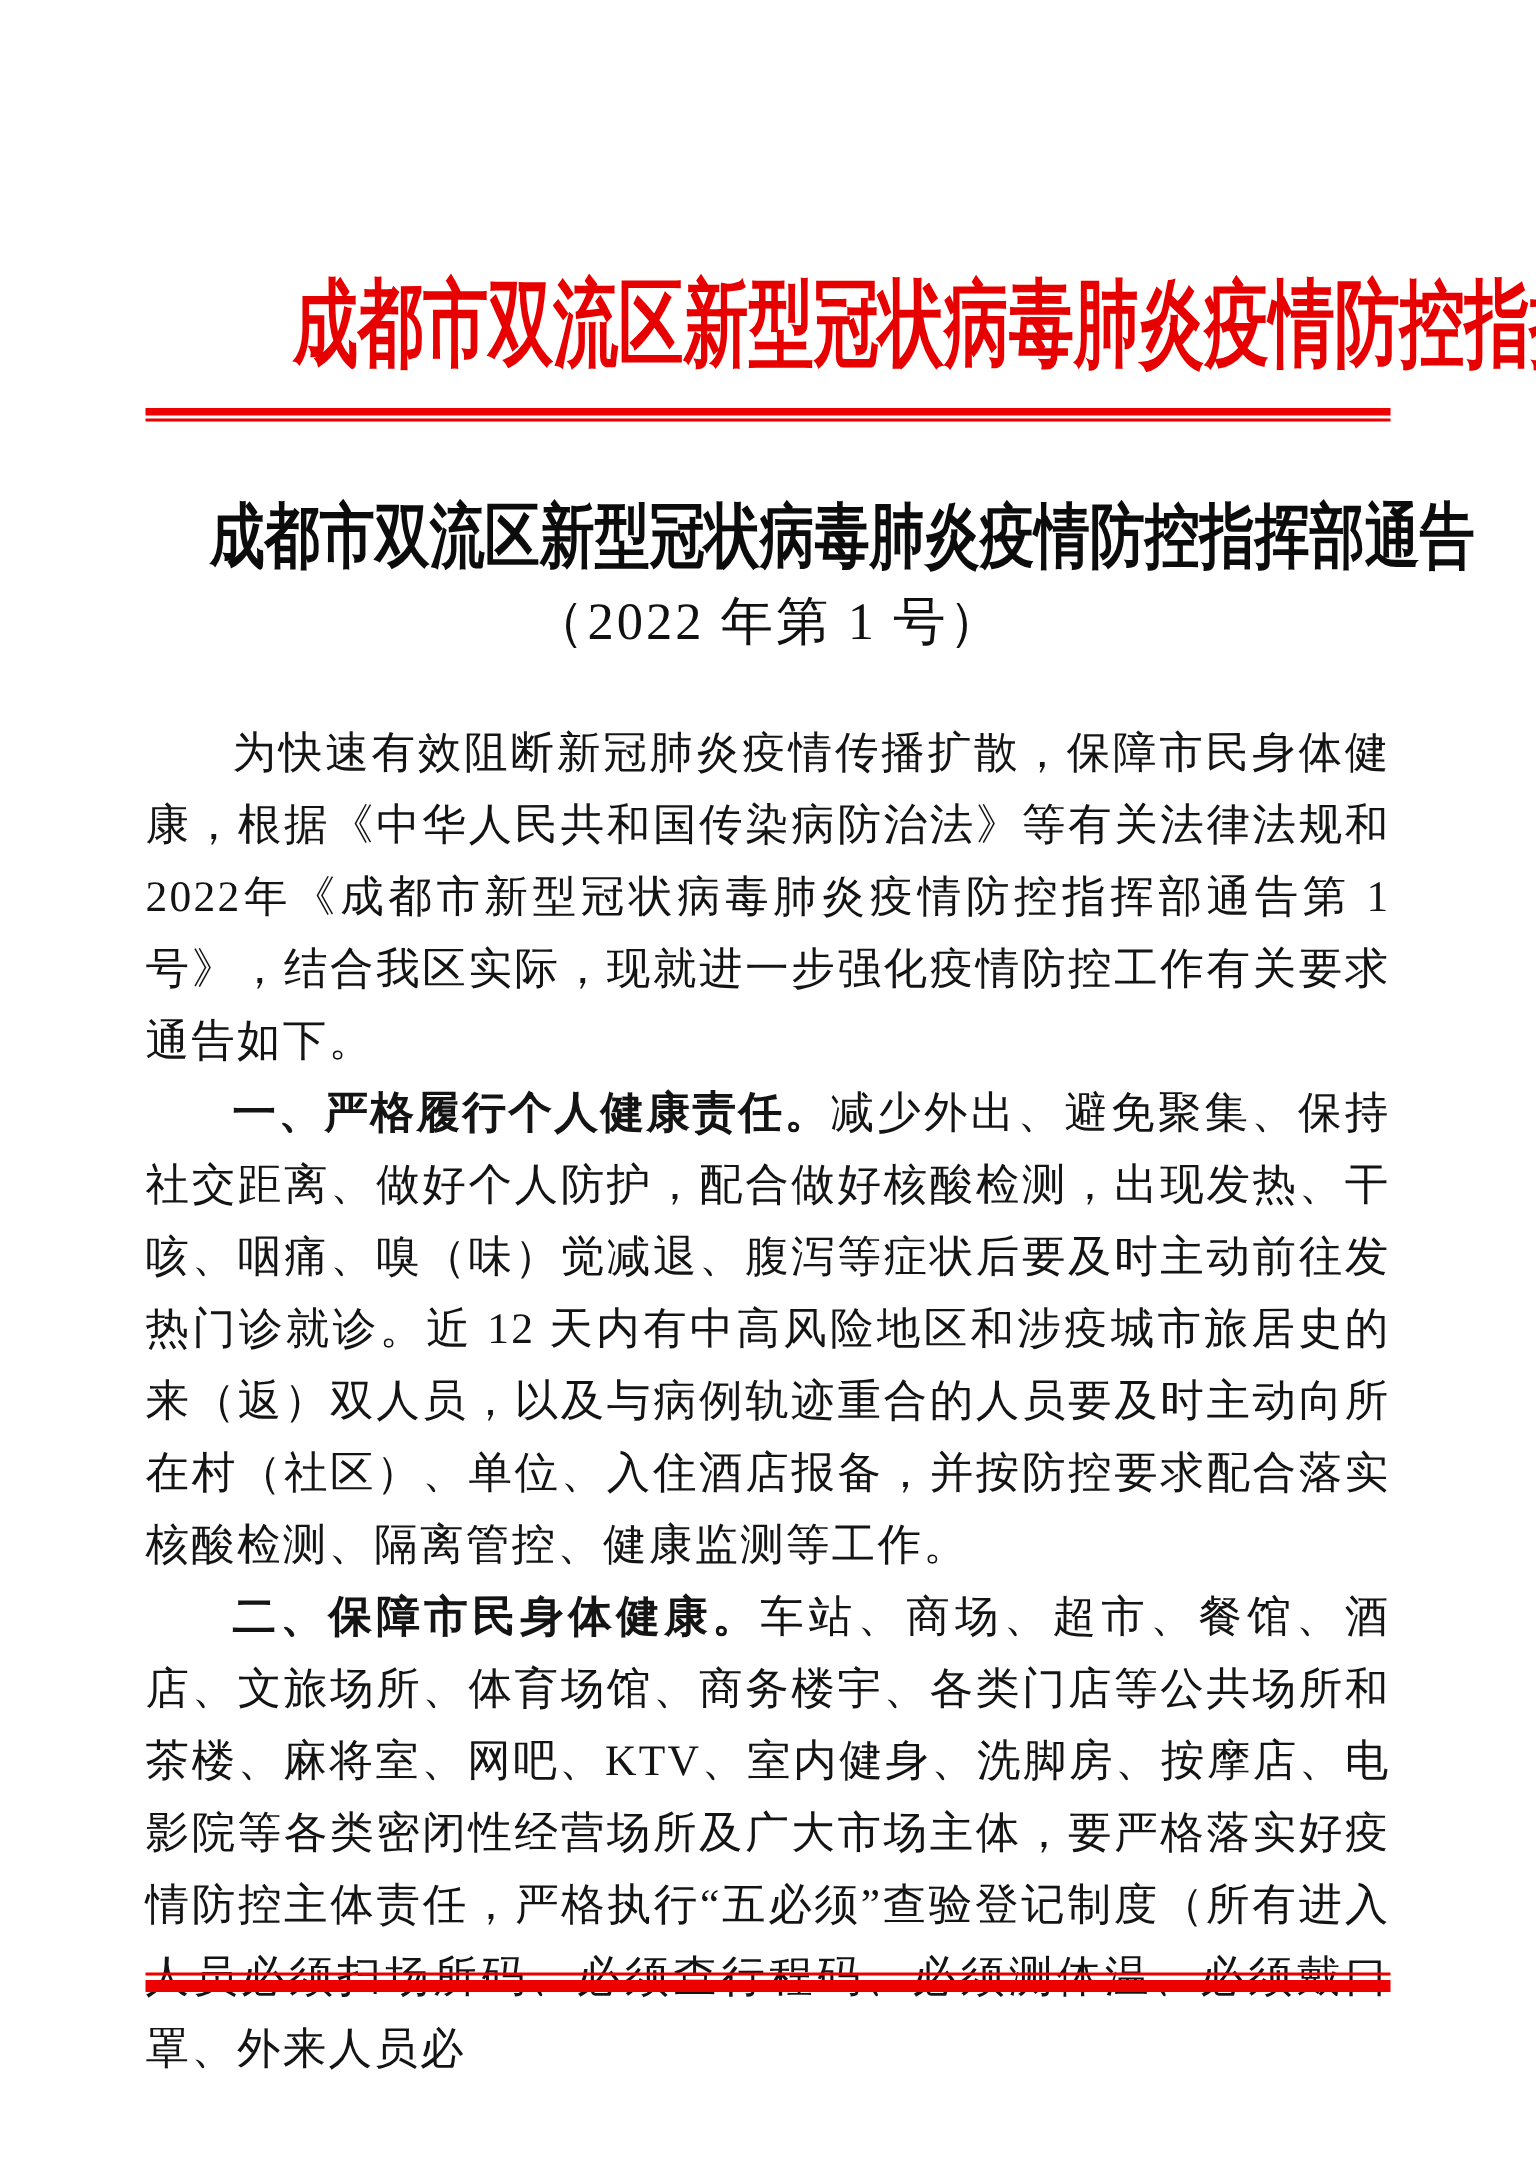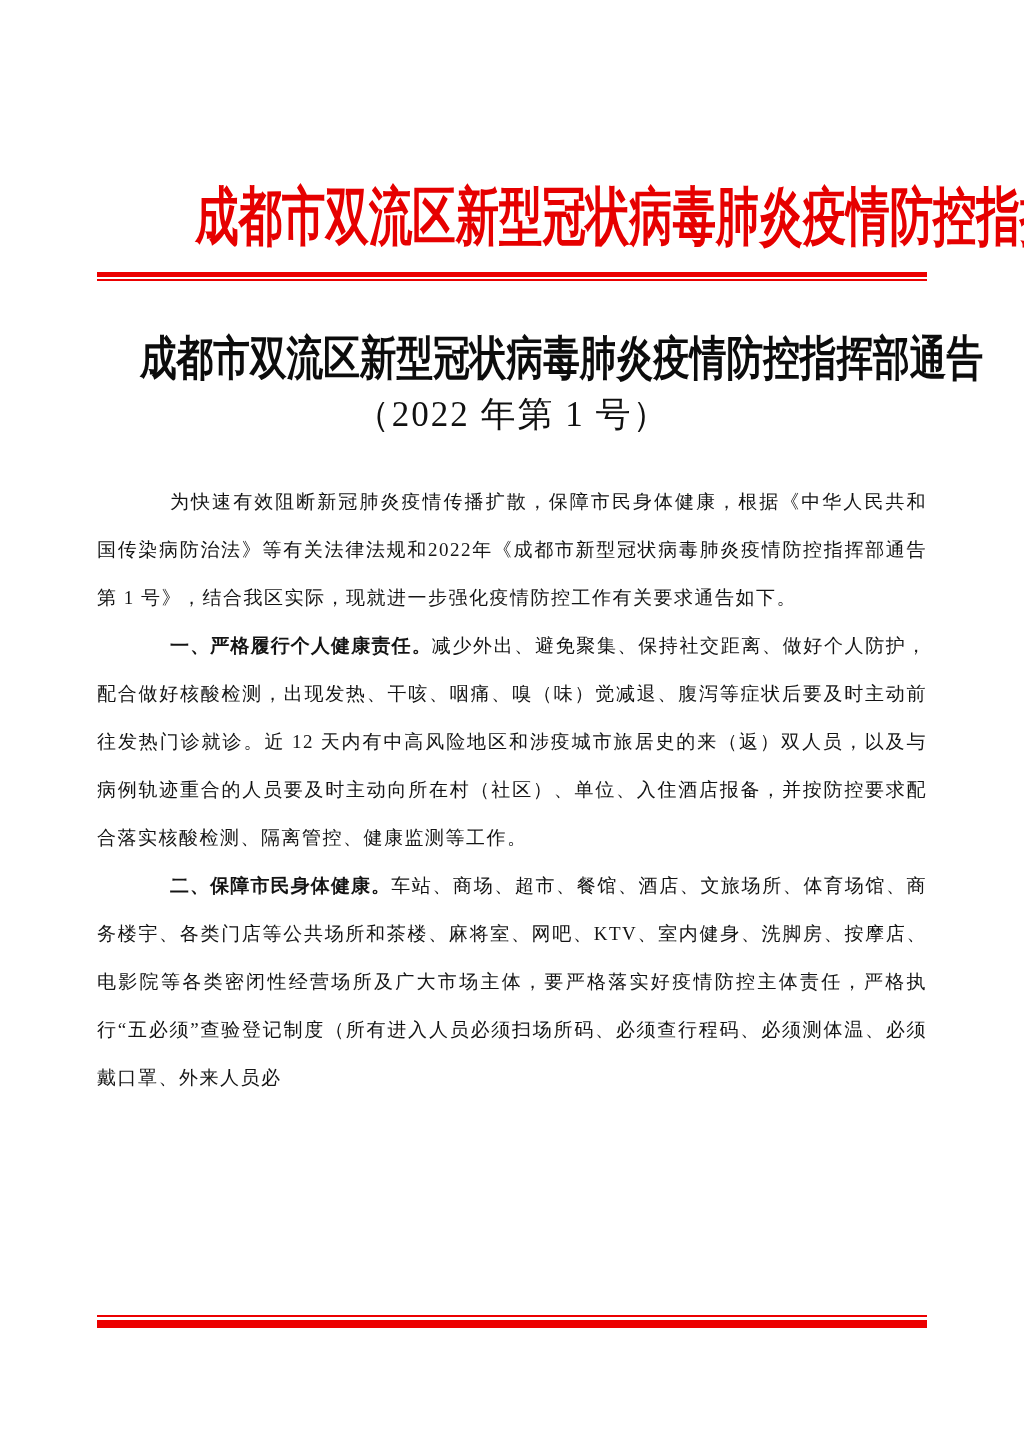--- a/index.html
+++ b/index.html
@@ -83,36 +83,35 @@
     color: #111111;
     letter-spacing: 2px;
   }
 
   
   .body-text {
     position: absolute;
     top: 478px;
     left: 97px;
     width: 830px;
-    font-size: 19px;
+    font-size: 29px;
     line-height: 48px;
     color: #141414;
     text-align: justify;
     letter-spacing: 1.5px;
   }
   .body-text p {
     margin: 0;
     padding: 0;
     text-indent: 2em;
   }
   .body-text .lead {
     font-weight: bold;
     font-family: "Liberation Sans", sans-serif;
     letter-spacing: 1px;
-    margin-left: 35px;
   }
 </style>
 </head>
 <body>
 
 <div class="page">
 
   <div class="letterhead">
     <span class="inner">成都市双流区新型冠状病毒肺炎疫情防控指挥部</span>
   </div>

